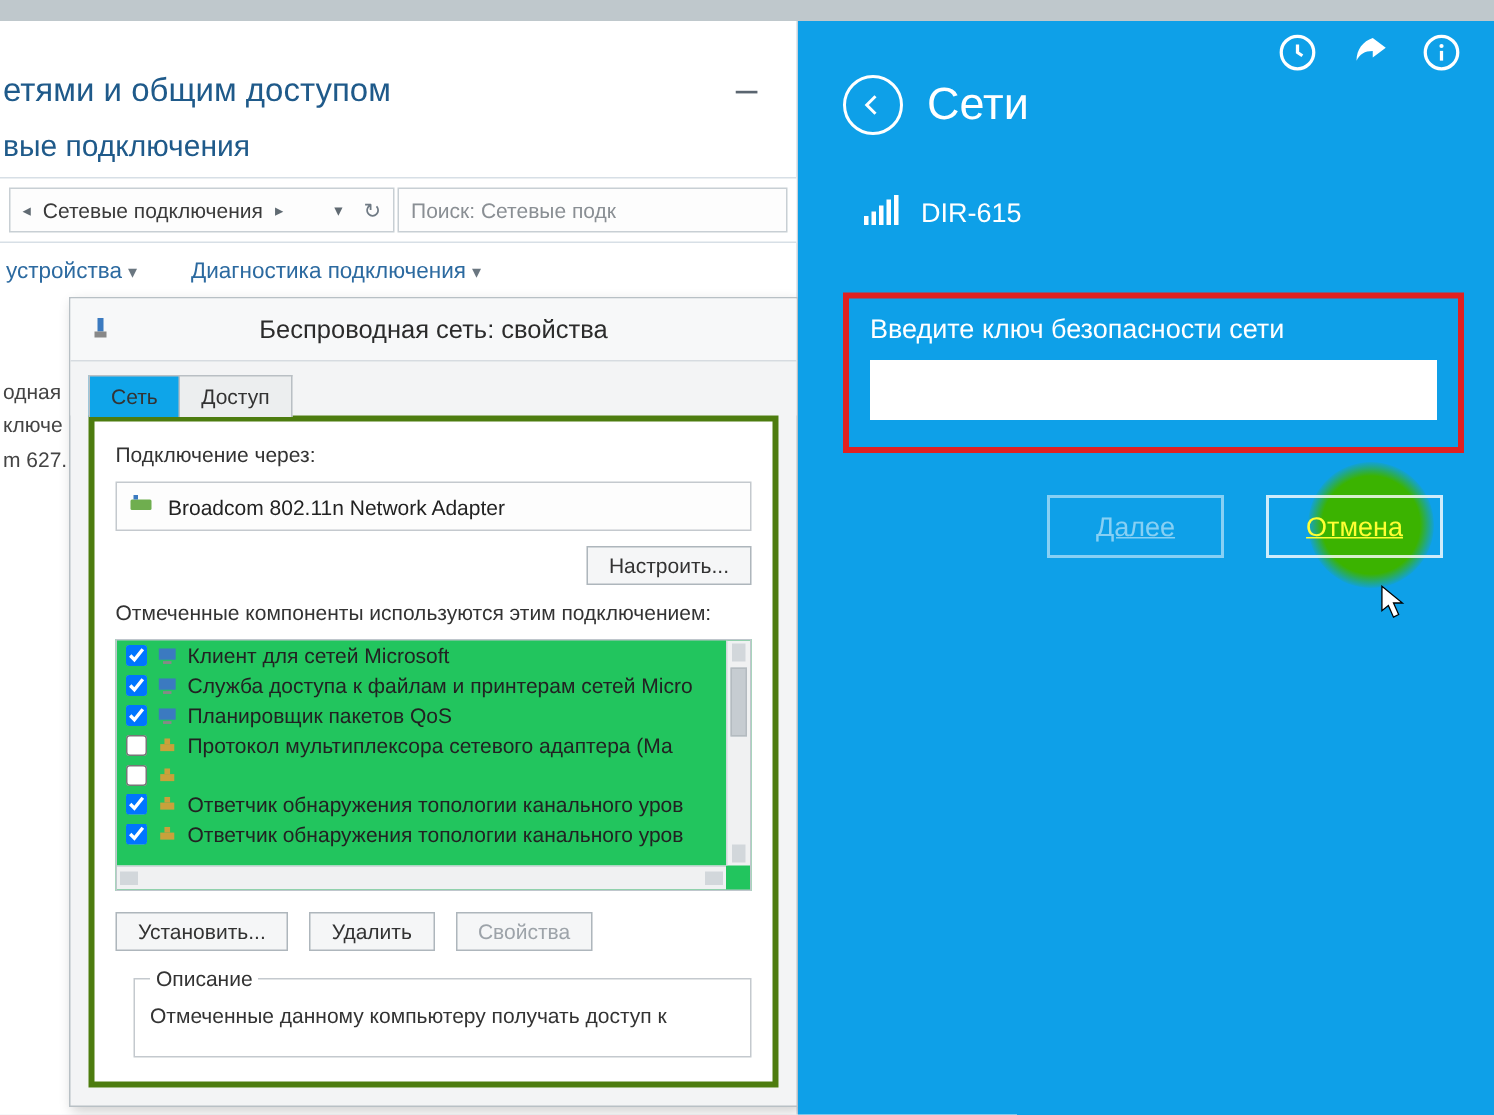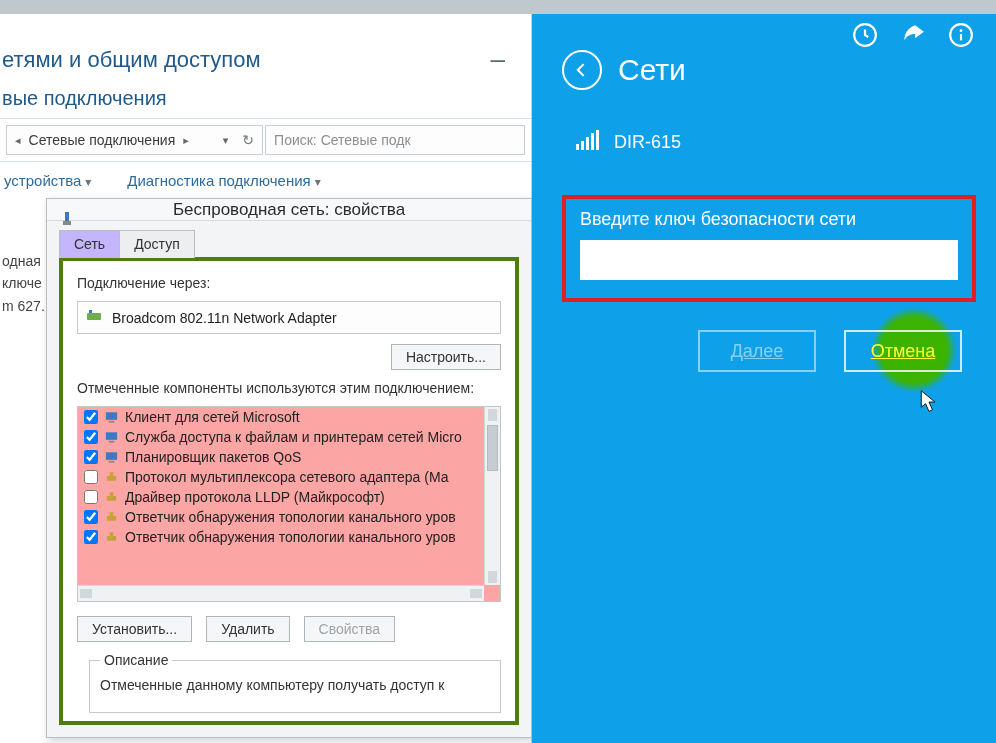--- a/index.html
+++ b/index.html
@@ -87,39 +87,39 @@
   .tabs {
     display: flex; align-items: flex-end; padding: 8px 12px 0 12px; gap: 0;
     background: #f3f4f5;
   }
   .tab {
     padding: 5px 14px 6px; font-size: 14px; color: #333;
     border: 1px solid #b9bfc4; border-bottom: none;
     background: #eceeef; margin-right: -1px; cursor: pointer;
     position: relative; top: 1px;
   }
-  .tab.active { background: #c4b5fd; z-index: 2; }
+  .tab.active { background: #0ea5e9; z-index: 2; }
   .tab-body {
     margin: 0 12px 12px; background: #fff; border: 4px solid #4d7c0f;
     flex: 1 1 auto; padding: 14px 14px 8px; display: flex; flex-direction: column; gap: 10px;
   }
   .section-label { font-size: 14px; color: #333; }
   .adapter-box {
     border: 1px solid #c4c9ce; background: #fdfdfd; padding: 6px 8px;
     display: flex; align-items: center; gap: 10px; font-size: 14px;
   }
   .btn-right-row { display: flex; justify-content: flex-end; }
   .win-btn {
     border: 1px solid #aeb6bc; background: #f5f6f7; padding: 4px 14px;
     font-size: 14px; color: #333; cursor: pointer;
   }
   .win-btn.disabled { color: #9da3a9; cursor: default; }
   
   .comp-list {
-    border: 1px solid #bfc6cc; background: #fca5a5; height: 196px;
+    border: 1px solid #bfc6cc; background: #22c55e; height: 168px;
     overflow: hidden; position: relative;
   }
   .comp-inner { position: absolute; inset: 0 16px 16px 0; overflow: hidden; }
   .comp-row {
     display: flex; align-items: center; gap: 6px; padding: 2px 6px; font-size: 14px;
     white-space: nowrap; overflow: hidden;
   }
   .comp-row input[type=checkbox] { width: 14px; height: 14px; }
   .comp-row .cicon { width: 15px; height: 15px; display:inline-flex; align-items:center; justify-content:center; font-size:12px;}
   .scroll-v {
@@ -343,21 +343,20 @@
             <span>Протокол мультиплексора сетевого адаптера (Ма</span>
           </div>
           <div class="comp-row">
             <input type="checkbox" style="">
             <span class="cicon">
               <svg class="mini-icon" viewBox="0 0 16 16">
                 <rect x="3" y="7" width="10" height="5" fill="#c9a13b"></rect>
                 <rect x="6" y="3" width="4" height="4" fill="#c9a13b"></rect>
               </svg>
             </span>
-            <span>Драйвер протокола LLDP (Майкрософт)</span>
           </div>
           <div class="comp-row">
             <input type="checkbox" checked="" style="">
             <span class="cicon">
               <svg class="mini-icon" viewBox="0 0 16 16">
                 <rect x="3" y="7" width="10" height="5" fill="#c9a13b"></rect>
                 <rect x="6" y="3" width="4" height="4" fill="#c9a13b"></rect>
               </svg>
             </span>
             <span>Ответчик обнаружения топологии канального уров</span>

